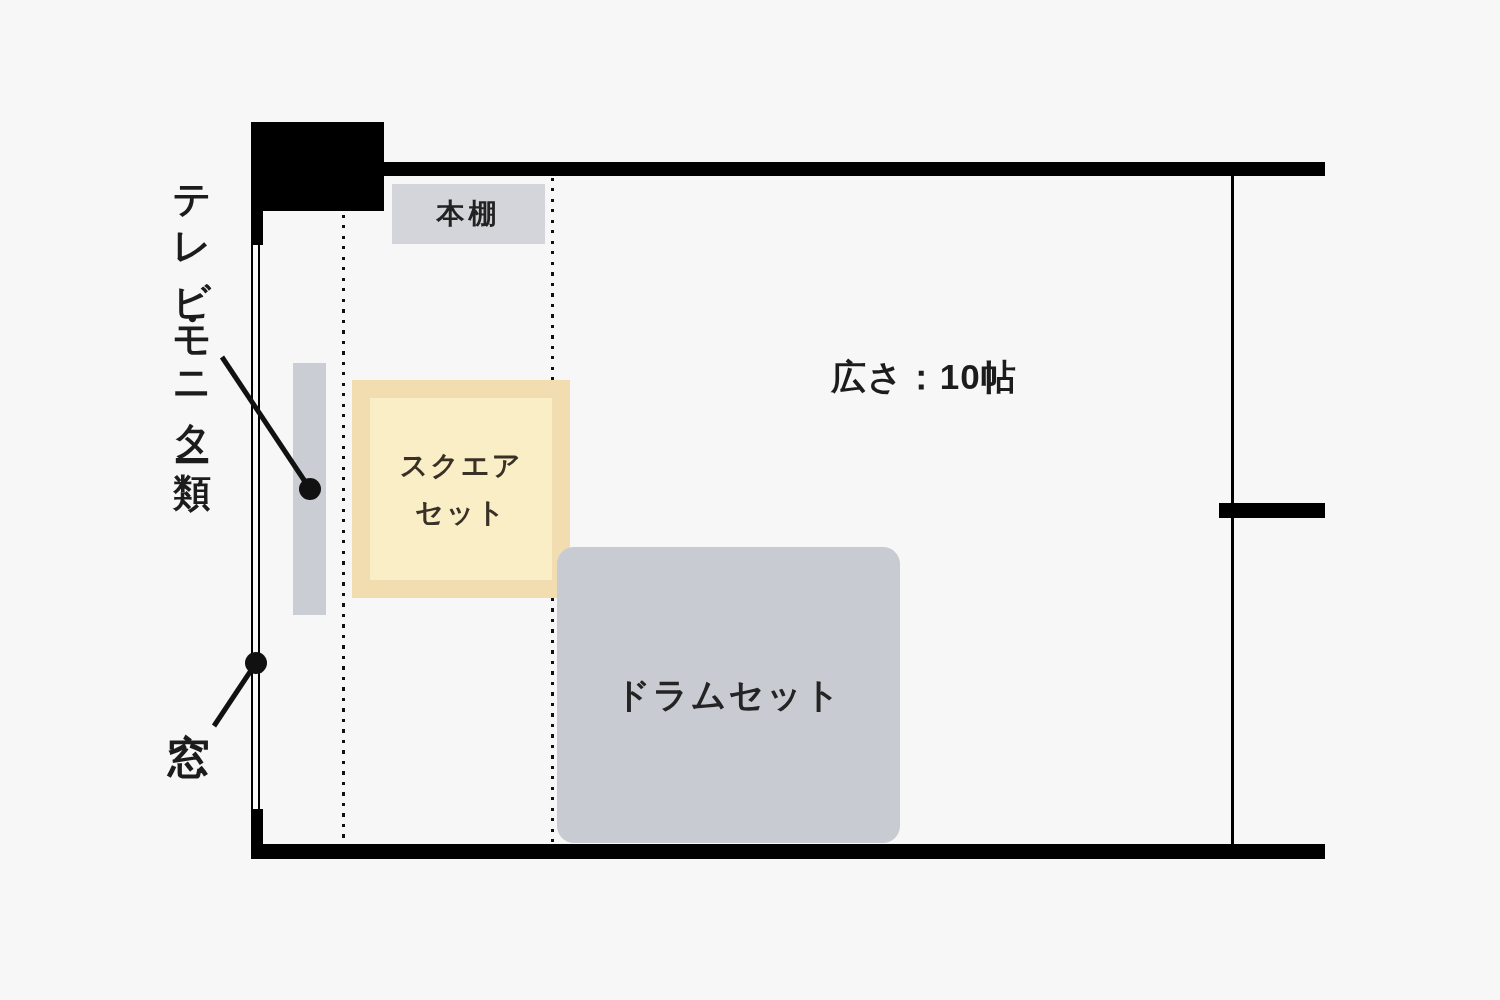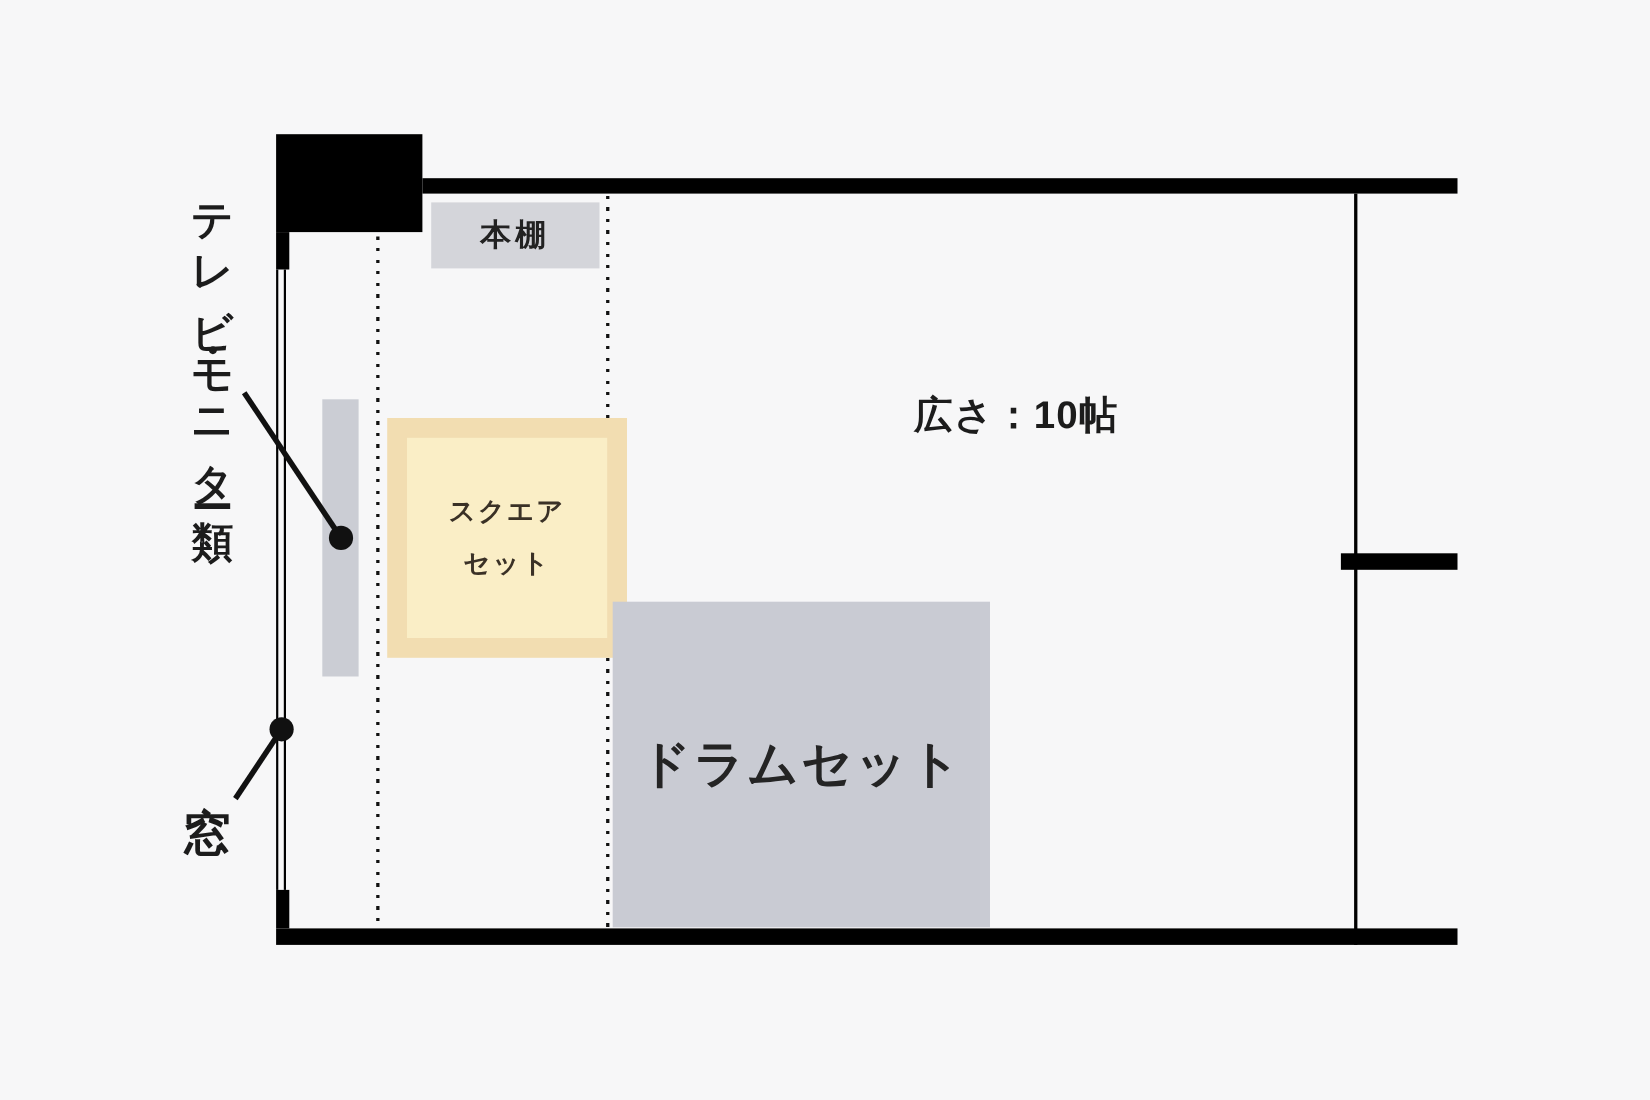--- a/index.html
+++ b/index.html
@@ -54,34 +54,34 @@
     font-size: 28px; letter-spacing: 4px; color: #222;
   }
   .tv-unit {
     left: 293px; top: 363px; width: 33px; height: 252px;
     background: #cbcdd4;
   }
   .drum-set {
     left: 557px; top: 547px; width: 343px; height: 296px;
     background: #c9cbd3;
     display: flex; align-items: center; justify-content: center;
-    font-size: 46px; letter-spacing: 2px; color: #242424;
+    font-size: 35px; letter-spacing: 2px; color: #242424; border-radius: 17px;
   }
   .square-set {
     left: 352px; top: 380px; width: 218px; height: 218px;
     box-sizing: border-box;
     background: #f2ddb1;
     padding: 18px;
   }
   .square-set-inner {
     width: 100%; height: 100%;
     background: #faeec6;
     display: flex; flex-direction: column;
     align-items: center; justify-content: center;
-    font-size: 24px; line-height: 47px; letter-spacing: 2px;
+    font-size: 28px; line-height: 47px; letter-spacing: 2px;
     color: #3a3126;
   }
 
   
   .room-size {
     left: 795px; top: 354px;
     font-size: 35px; letter-spacing: 1px; color: #1c1c1c; margin-left: 36px;
   }
   .tv-label {
     left: 166px; top: 160px;

